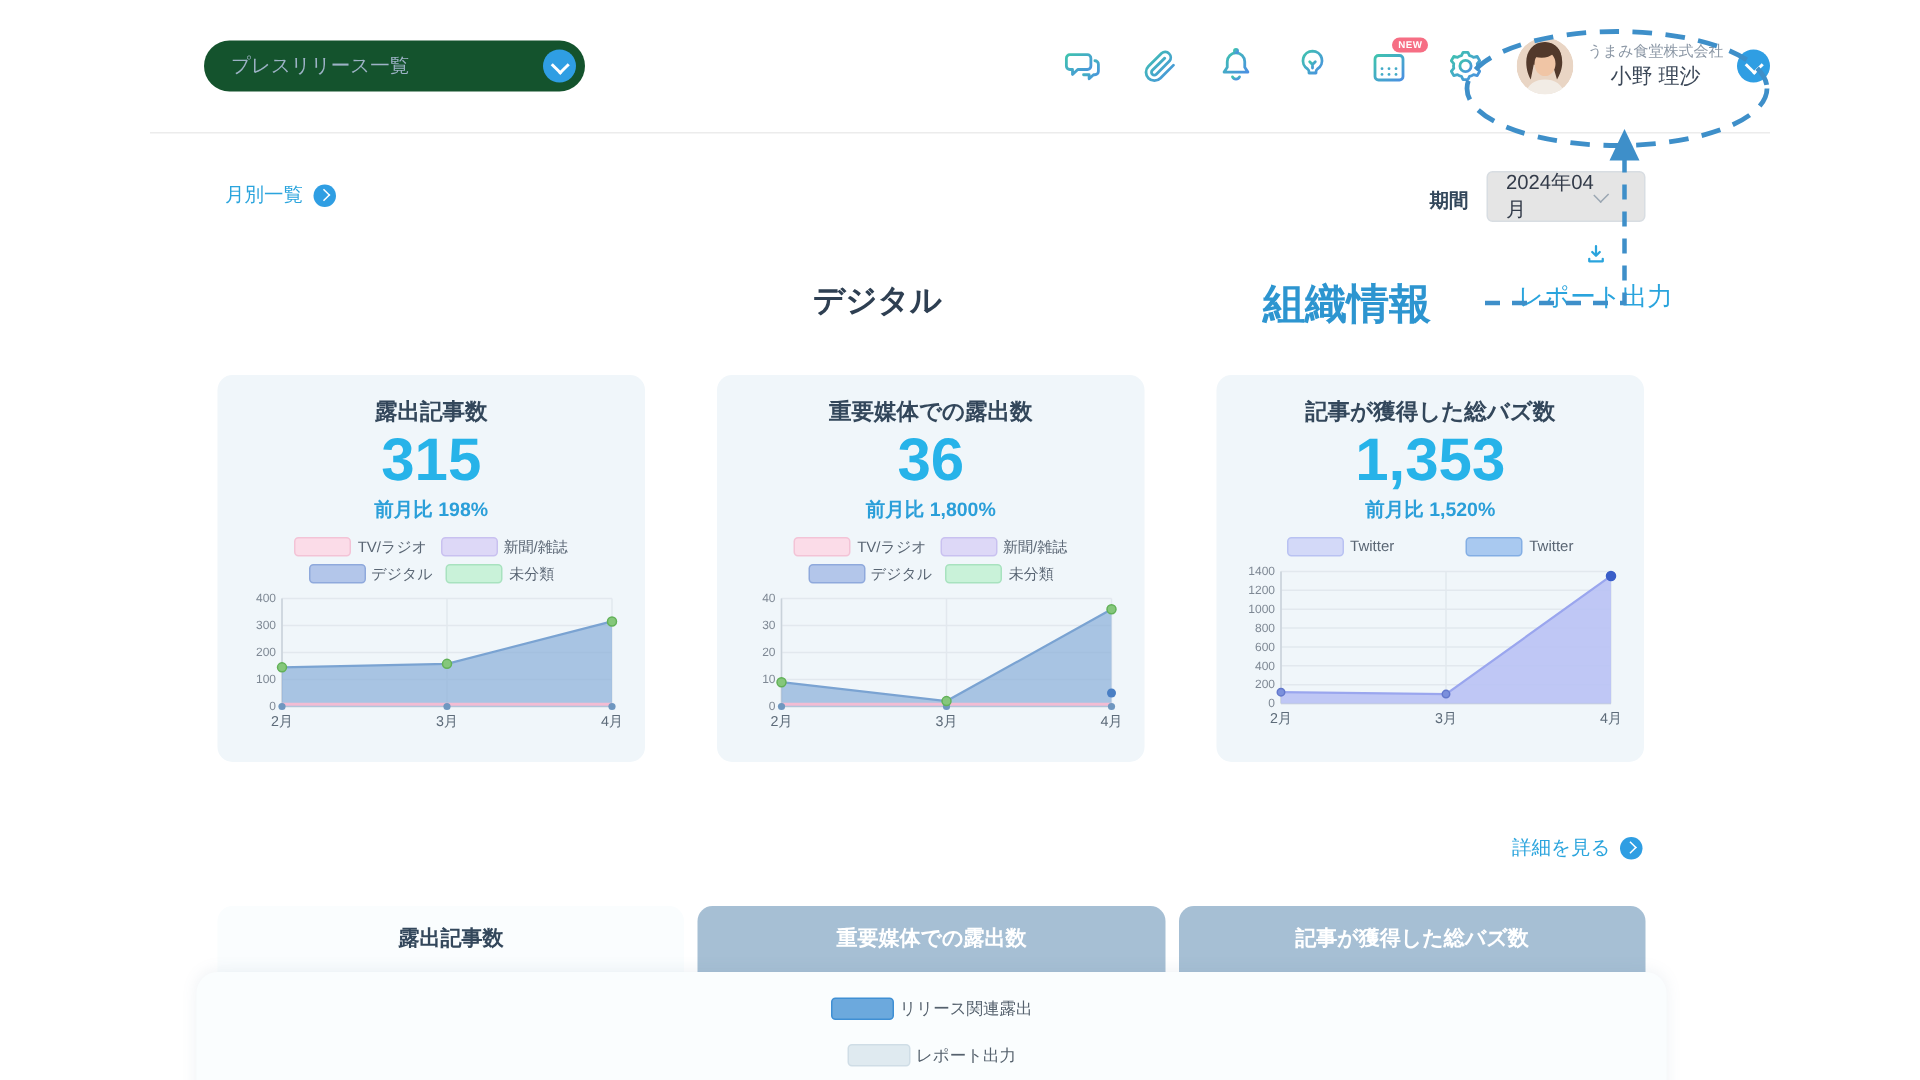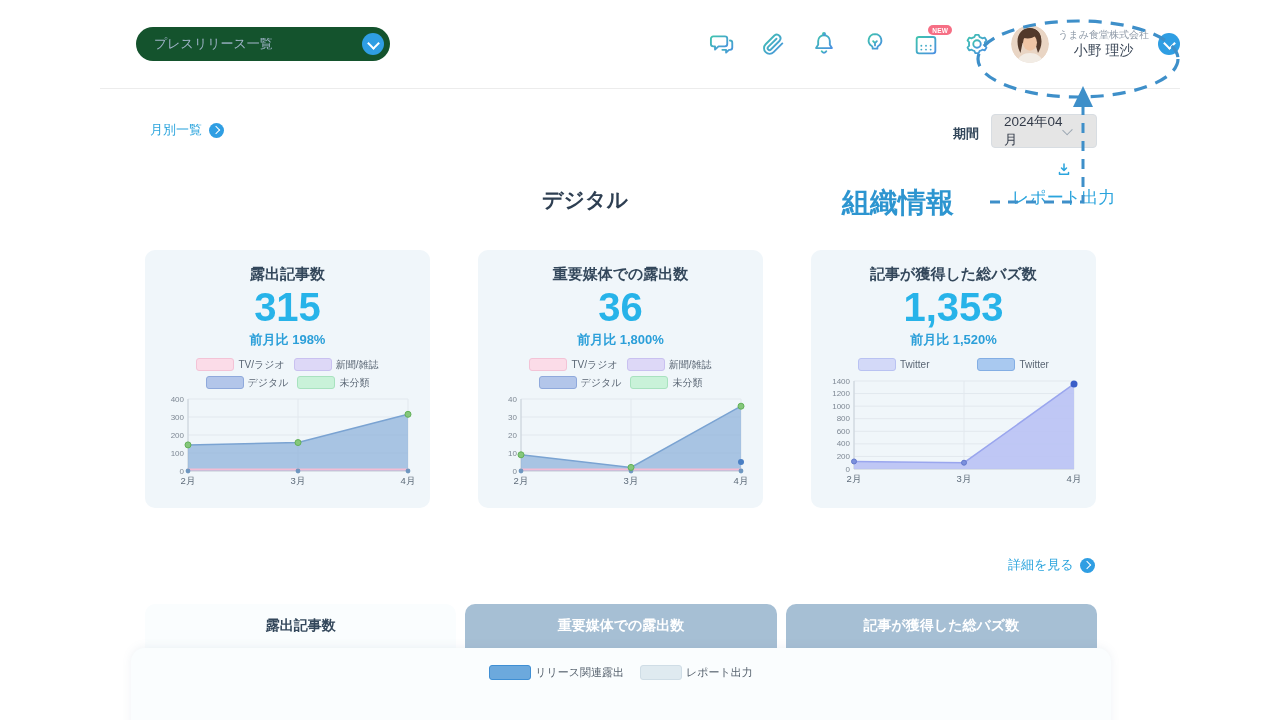--- a/index.html
+++ b/index.html
@@ -66,21 +66,21 @@
                 font-size:13px;color:#2aa4dd;cursor:pointer;}
 
   
   .tabs{position:absolute;left:145px;top:604px;width:952px;display:flex;gap:9px;}
   .tab{flex:1;height:44px;border-radius:10px 10px 0 0;display:flex;align-items:center;
        justify-content:center;font-size:14px;font-weight:700;cursor:pointer;}
   .tab.active{background:#fafdfe;color:#33475b;}
   .tab.inactive{background:#a6bfd4;color:#ffffff;}
   .panel{position:absolute;left:131px;top:648px;width:980px;height:90px;background:#fafdfe;
          border-radius:14px 14px 0 0;box-shadow:0 -1px 10px rgba(100,130,160,.10);}
-  .panel-legend{display:flex;justify-content:center;align-items:center;gap:16px;padding-top:17px;}
+  .panel-legend{display:flex;justify-content:center;align-items:center;gap:16px;padding-top:17px;flex-direction:column;}
   .panel-legend .lg i{width:40px;height:13px;}
   .panel-legend .lg em{font-size:11px;color:#55616d;}
 
   
   .overlay{position:absolute;left:0;top:0;width:1280px;height:720px;pointer-events:none;z-index:50;}
 </style>
 </head>
 <body>
 
 <svg width="0" height="0" style="position:absolute">

